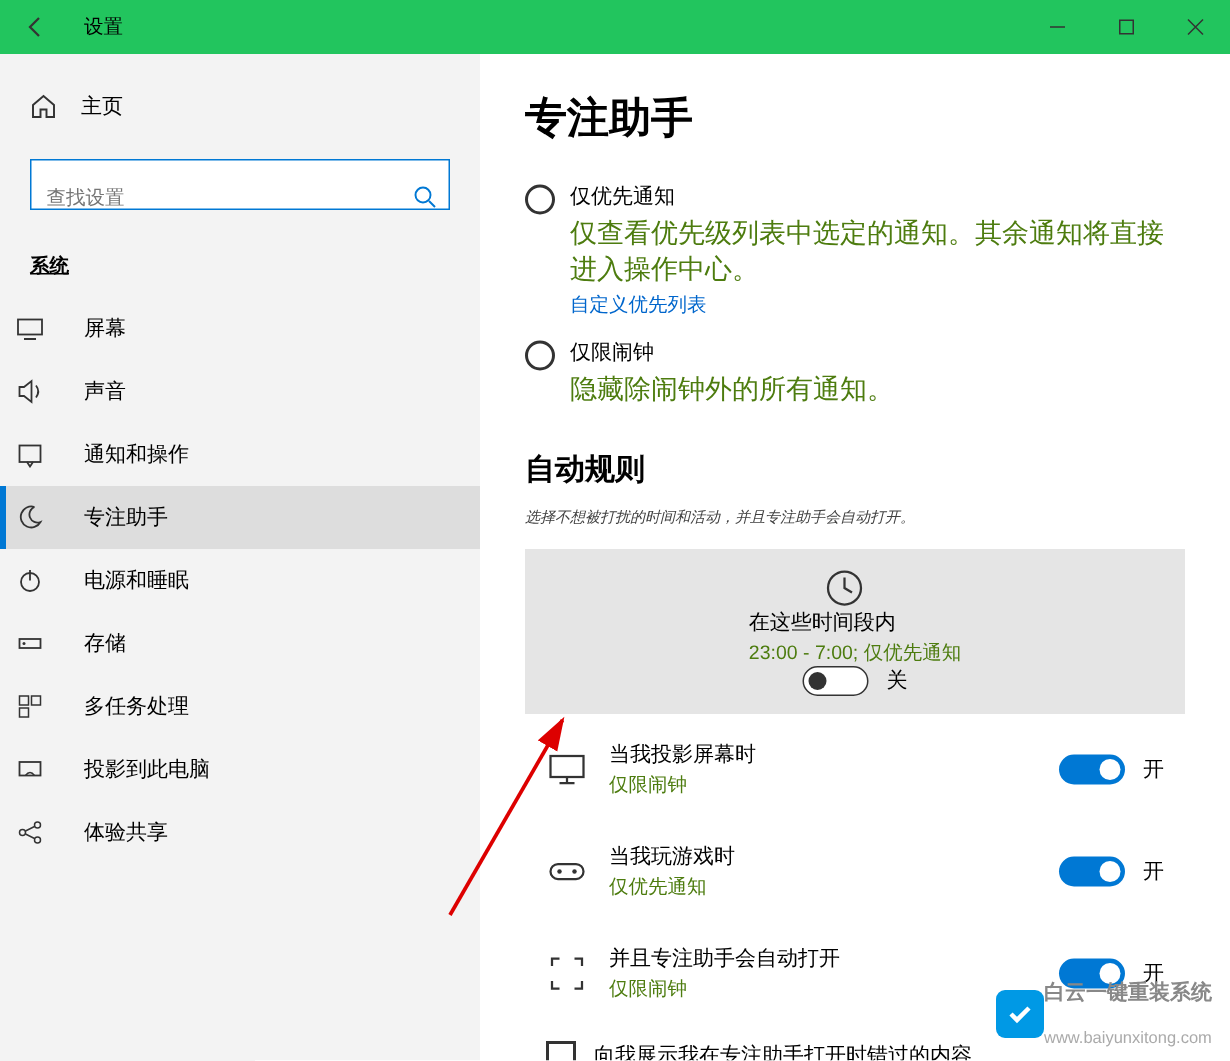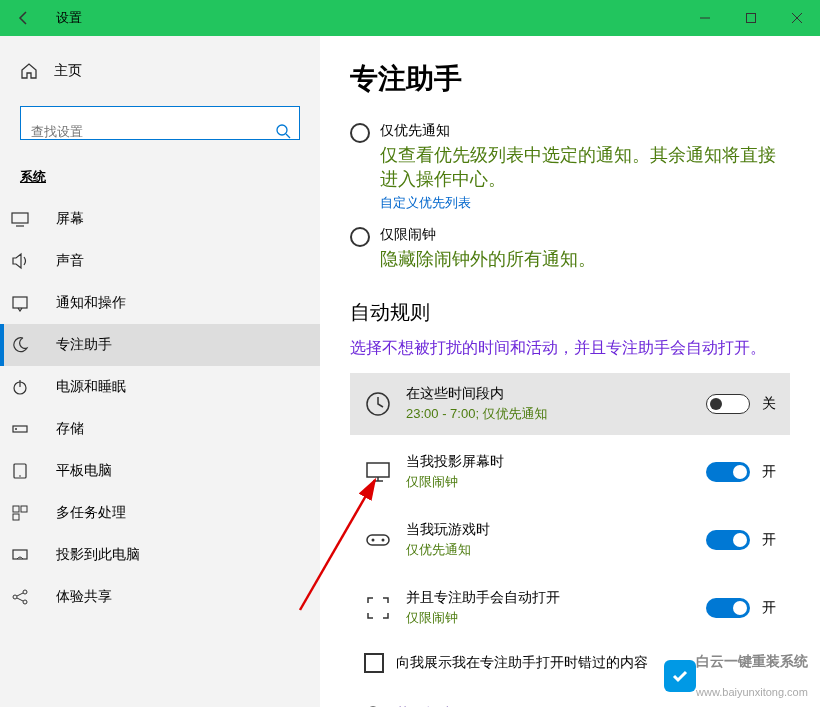--- a/index.html
+++ b/index.html
@@ -33,25 +33,25 @@
     .main { flex: 1; padding: 24px 30px 0 30px; overflow: hidden; position: relative; }
     .page-title { font-size: 28px; font-weight: 600; margin-bottom: 24px; }
     
     .radio-group { margin-bottom: 28px; }
     .radio-item { display: flex; margin-bottom: 14px; }
     .radio-circle { width: 20px; height: 20px; border: 2px solid #333; border-radius: 50%; margin-right: 10px; flex-shrink: 0; margin-top: 1px; cursor:pointer;}
     .radio-content .radio-label { font-size: 14px; }
     .radio-content .radio-desc { font-size: 18px; color: #4d7c0f; margin-top: 3px; font-family: Liberation Mono, monospace; }
     .link { color: #0066cc; font-size: 13px; cursor: pointer; margin-top: 3px; display: inline-block; }
     
-    .section-title { font-size: 20px; font-weight: 400; margin-bottom: 12px; }
-    .section-desc { font-size: 16px; color: #6d28d9; margin-bottom: 14px; }
+    .section-title { font-size: 20px; font-weight: 700; margin-bottom: 12px; }
+    .section-desc { font-size: 10px; color: #404040; margin-bottom: 14px; font-style: italic; }
     
     .rule-row { display: flex; align-items: center; padding: 12px 14px; margin-bottom: 6px; cursor:pointer;}
-    .rule-row.highlighted { background: #e5e5e5; }
+    .rule-row.highlighted { background: #e5e5e5; flex-direction: column; }
     .rule-icon { width: 28px; height: 28px; display: flex; align-items: center; justify-content: center; margin-right: 14px; flex-shrink: 0; }
     .rule-text { flex: 1; }
     .rule-title { font-size: 14px; }
     .rule-sub { font-size: 13px; color: #4d7c0f; margin-top: 2px; }
     .toggle-wrap { display: flex; align-items: center; gap: 12px; }
     .toggle { width: 44px; height: 20px; border-radius: 10px; position: relative; cursor:pointer;}
     .toggle.off { background: #fff; border: 1px solid #333; }
     .toggle.off::after { content: ""; position: absolute; left: 3px; top: 3px; width: 12px; height: 12px; border-radius: 50%; background: #333; }
     .toggle.on { background: #0078d4; }
     .toggle.on::after { content: ""; position: absolute; right: 3px; top: 3px; width: 14px; height: 14px; border-radius: 50%; background: #fff; }
@@ -169,29 +169,20 @@
           <svg width="18" height="18" viewBox="0 0 18 18">
             <rect x="2" y="6" width="14" height="6" stroke="#333" fill="none" stroke-width="1.2"></rect>
             <circle cx="5" cy="9" r="1" fill="#333"></circle>
           </svg>
         </div>
       <span>存储</span>
     </div>
     <div class="nav-item">
       <div class="nav-icon">
           <svg width="18" height="18" viewBox="0 0 18 18">
-            <rect x="3" y="2" width="12" height="14" rx="1" stroke="#333" fill="none" stroke-width="1.2"></rect>
-            <circle cx="9" cy="14" r="0.8" fill="#333"></circle>
-          </svg>
-        </div>
-      <span>平板电脑</span>
-    </div>
-    <div class="nav-item">
-      <div class="nav-icon">
-          <svg width="18" height="18" viewBox="0 0 18 18">
             <rect x="2" y="2" width="6" height="6" stroke="#333" fill="none"></rect>
             <rect x="10" y="2" width="6" height="6" stroke="#333" fill="none"></rect>
             <rect x="2" y="10" width="6" height="6" stroke="#333" fill="none"></rect>
           </svg>
         </div>
       <span>多任务处理</span>
     </div>
     <div class="nav-item">
       <div class="nav-icon">
           <svg width="18" height="18" viewBox="0 0 18 18">

